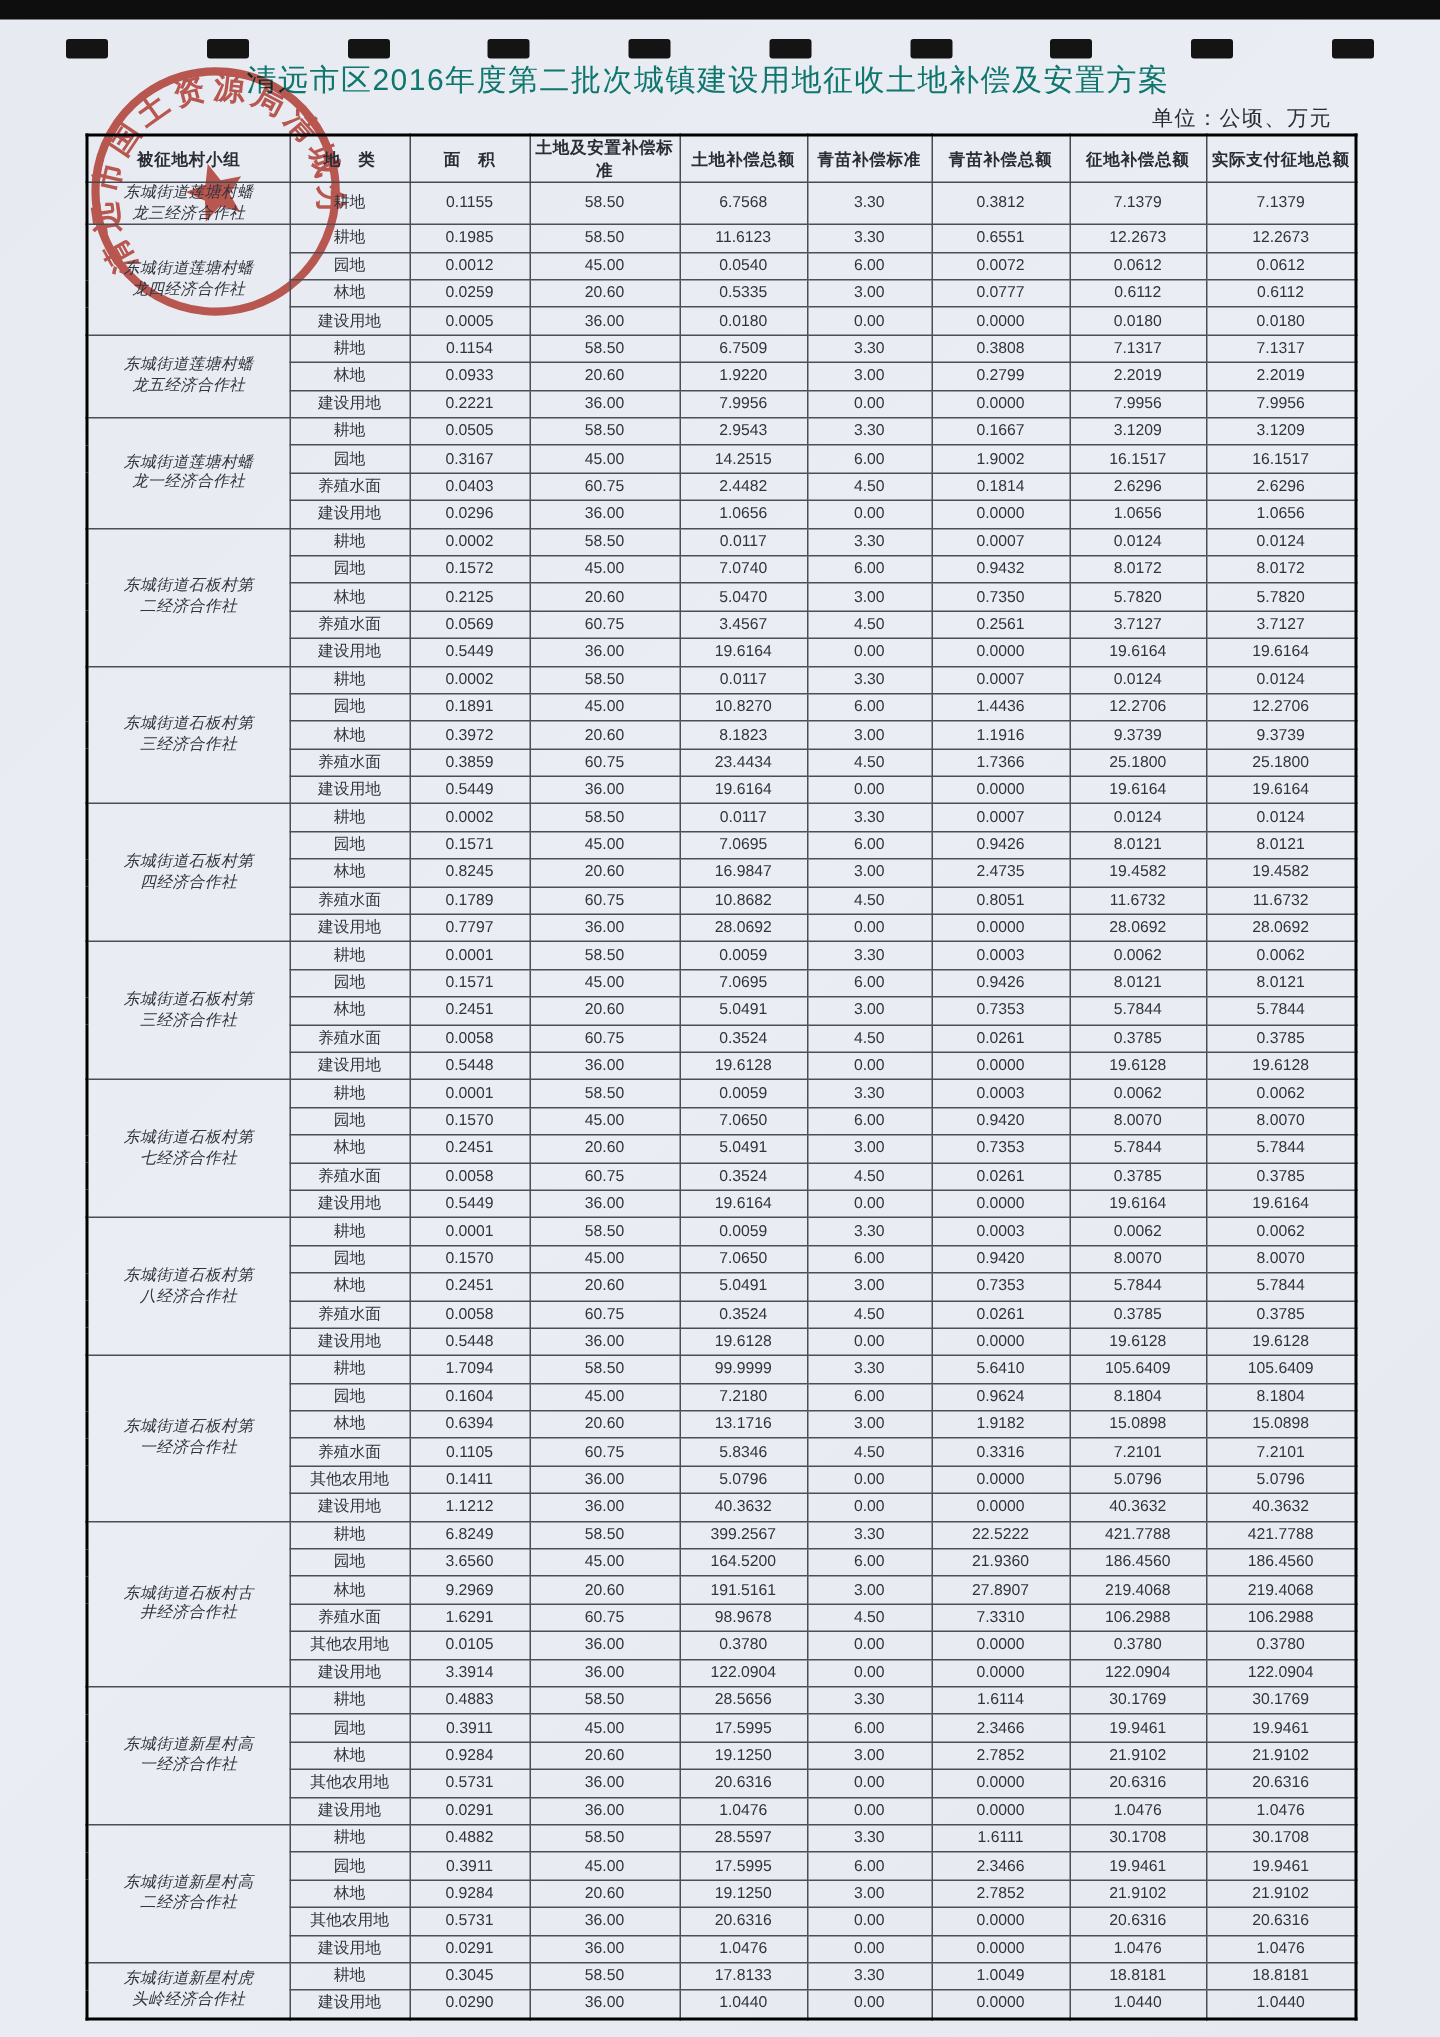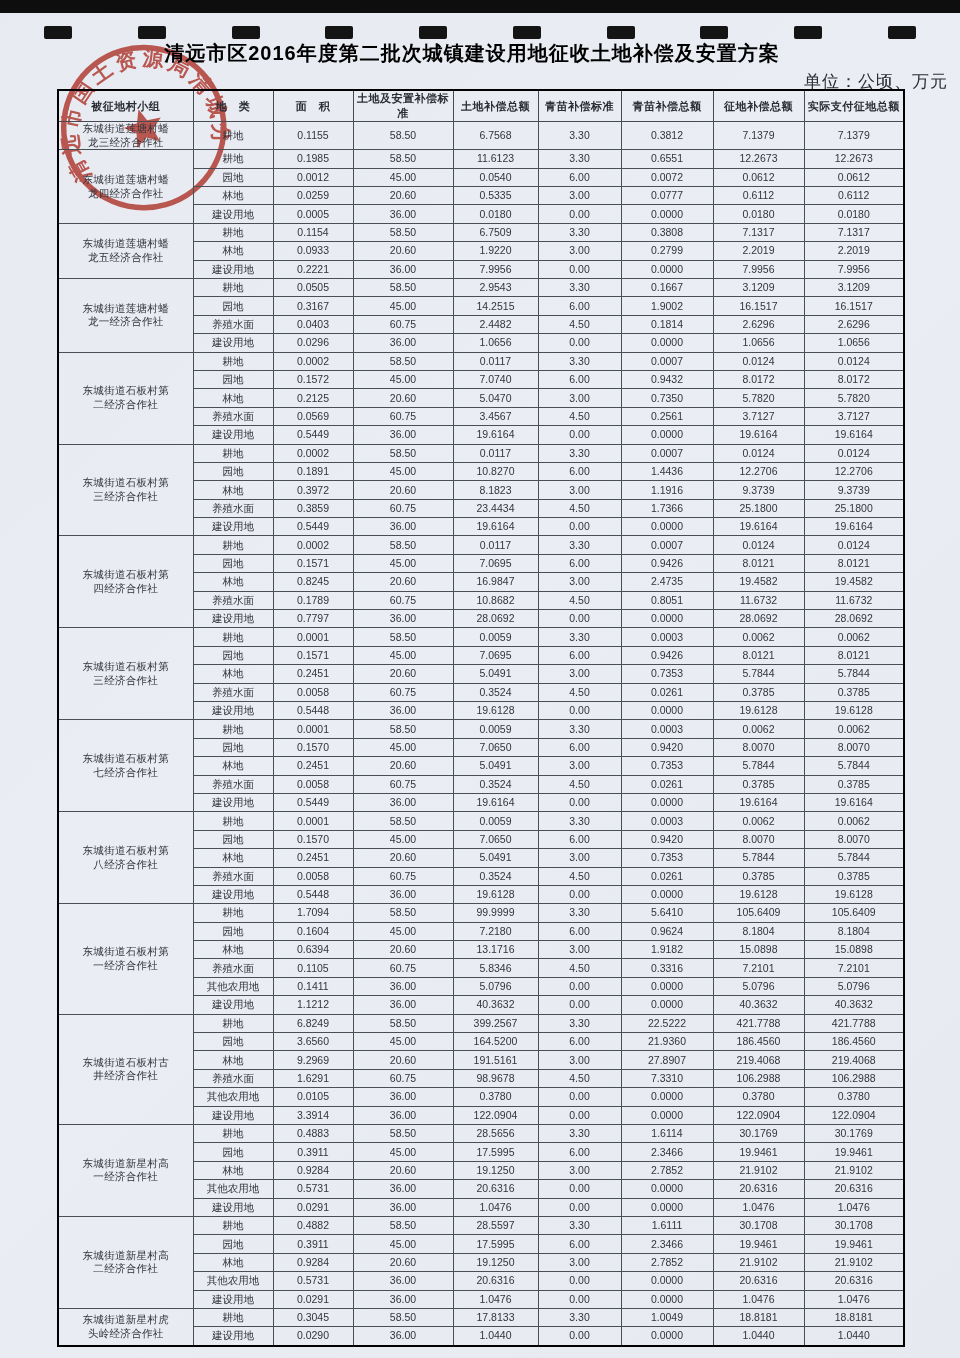--- a/index.html
+++ b/index.html
@@ -7,43 +7,43 @@
     width:960px;height:1358px;position:relative;overflow:hidden;
     background:linear-gradient(135deg,#e7eaf1 0%,#eaedf3 45%,#e6e9f0 100%);
     font-family:"Liberation Sans","DejaVu Sans",sans-serif;
     color:#2e3039;
   }
   .top-scan-bar{position:absolute;top:0;left:0;width:960px;height:13px;background:#0e0e0e;}
   .holes-row{position:absolute;top:26px;left:44px;width:872px;display:flex;justify-content:space-between;}
   .hole{width:28px;height:13px;background:#141414;border-radius:2px;}
   .doc-title{
     position:absolute;top:40px;left:0;width:944px;text-align:center;
-    font-size:20px;font-weight:bold;letter-spacing:1px;color:#000000;
+    font-size:20px;font-weight:normal;letter-spacing:1px;color:#0f766e;
   }
   .unit-note{
     position:absolute;top:70px;left:768px;width:180px;
-    font-size:17px;letter-spacing:1px;color:#2a2c34;text-align:right;
+    font-size:14px;letter-spacing:1px;color:#2a2c34;
   }
   table.comp{
     position:absolute;top:89px;left:57px;width:846px;
     border-collapse:collapse;table-layout:fixed;
     border:2px solid #000000;
   }
   .comp th{
     height:29px;padding:0 1px;font-size:11px;font-weight:bold;
     border:1px solid #464a52;text-align:center;vertical-align:middle;
     color:#2b2d35;letter-spacing:.5px;overflow:hidden;
   }
   .comp td{
     height:17.4px;padding:0 1px;font-size:10.5px;line-height:1.05;
     border:1px solid #4a4e56;text-align:center;vertical-align:middle;
     color:#32343d;overflow:hidden;
   }
   .comp td.group-name{
-    font-size:10.5px;line-height:1.3;padding:0 23px;letter-spacing:.3px;
+    font-size:10.5px;line-height:1.3;padding:0 23px;letter-spacing:.3px;font-style:italic;
   }
   .comp tr.group-start td{border-top:1.6px solid #3d414a;}
   .stamp{
     position:absolute;top:34px;left:52px;width:182px;height:182px;
     transform:rotate(-16deg);opacity:.82;mix-blend-mode:multiply;
     pointer-events:none;
   }
 </style>
 </head>
 <body>

